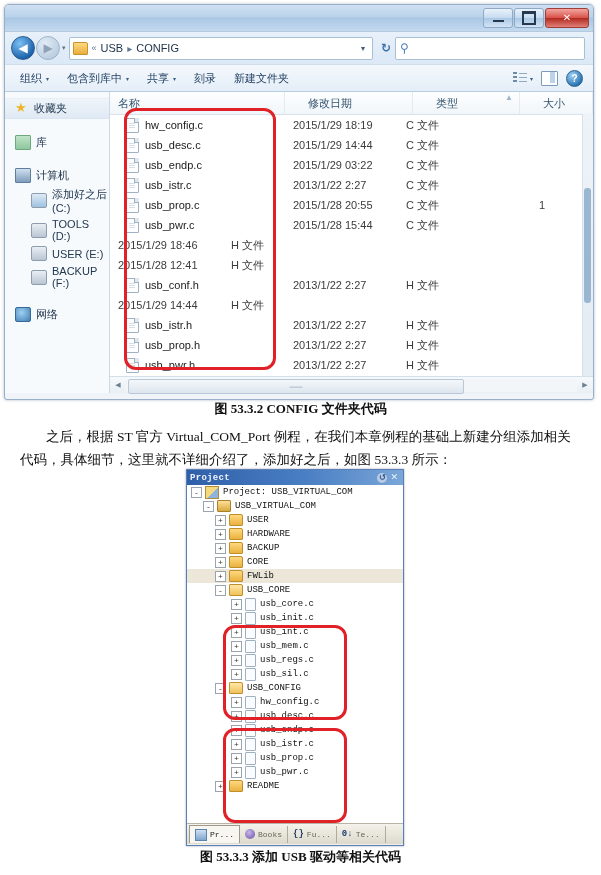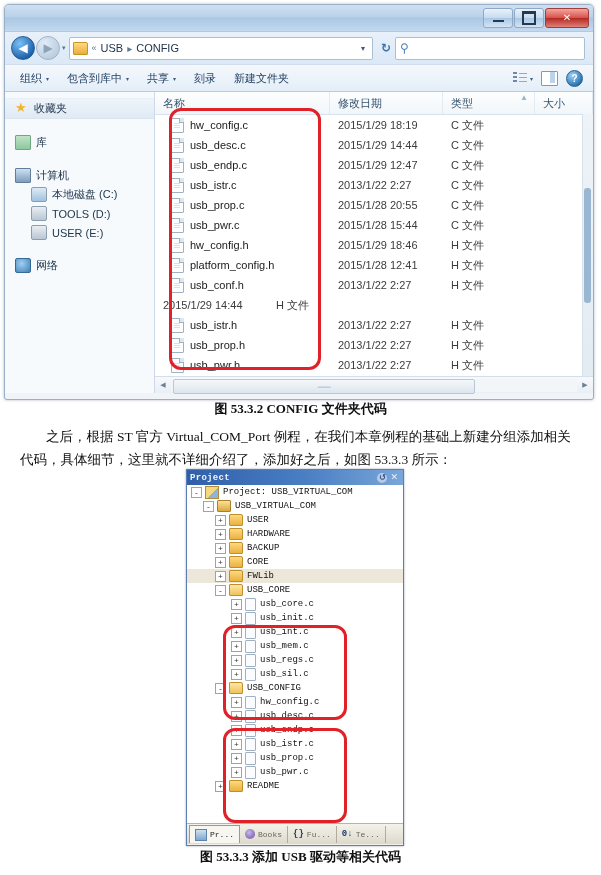--- a/index.html
+++ b/index.html
@@ -116,20 +116,21 @@
   .ic-pc{background:linear-gradient(to bottom,#cfe0ef,#7e9dbb);border:1px solid #5f7e9c;border-radius:1px;}
   .ic-disk{background:linear-gradient(to bottom,#e9eef3,#b9c6d3);border:1px solid #8d9dad;border-radius:2px;}
   .ic-disk.sys{background:linear-gradient(to bottom,#dfeaf6,#9fc2e0);}
   .ic-net{background:radial-gradient(circle at 40% 35%,#9fd0f0,#3f7fb5);border:1px solid #35699a;border-radius:2px;}
 
   .listpane{flex:1;position:relative;background:#fff;}
   .colhdr{
     display:flex;height:22px;align-items:flex-start;font-size:11px;color:#35546f;
     background:linear-gradient(to bottom,#fdfefe,#f1f6fa);
     border-bottom:1px solid #d7e2ec;
+    gap:15px;
   }
   .colhdr div{padding-left:8px;border-right:1px solid #e3ebf2;height:100%;display:flex;align-items:center;box-sizing:border-box;}
   .c-name{width:175px;}
   .c-date{width:113px;}
   .c-type{width:92px;position:relative;}
   .c-size{width:58px;}
   .sortmark{position:absolute;left:6px;top:-4px;font-size:8px;color:#9ab4cc;}
   .rows{position:relative;}
   .frow{display:flex;height:20px;align-items:center;font-size:11px;color:#1a1a1a;}
   .fname{width:175px;display:flex;align-items:center;gap:6px;padding-left:16px;box-sizing:border-box;}
@@ -337,29 +338,33 @@
         <span class="ic ic-lib"></span>
         <span>库</span>
       </div>
       <div class="navspacer"></div>
       <div class="navrow">
         <span class="ic ic-pc"></span>
         <span>计算机</span>
       </div>
       <div class="navrow sub">
         <span class="ic ic-disk sys"></span>
-        <span>本地磁盘 (C:)</span>
+        <span>添加好之后 (C:)</span>
       </div>
       <div class="navrow sub">
         <span class="ic ic-disk"></span>
         <span>TOOLS (D:)</span>
       </div>
       <div class="navrow sub">
         <span class="ic ic-disk"></span>
         <span>USER (E:)</span>
+      </div>
+      <div class="navrow sub">
+        <span class="ic ic-disk"></span>
+        <span>BACKUP (F:)</span>
       </div>
       <div class="navspacer"></div>
       <div class="navrow">
         <span class="ic ic-net"></span>
         <span>网络</span>
       </div>
     </div>
 
     <div class="listpane">
       <div class="colhdr">
@@ -389,21 +394,21 @@
             </div>
             <div class="fdate">2015/1/29 14:44</div>
             <div class="ftype">C 文件</div>
             <div class="fsize"></div>
           </div>
           <div class="frow">
             <div class="fname">
               <span class="fileico"></span>
               <span>usb_endp.c</span>
             </div>
-            <div class="fdate">2015/1/29 12:47</div>
+            <div class="fdate">2015/1/29 03:22</div>
             <div class="ftype">C 文件</div>
             <div class="fsize"></div>
           </div>
           <div class="frow">
             <div class="fname">
               <span class="fileico"></span>
               <span>usb_istr.c</span>
             </div>
             <div class="fdate">2013/1/22 2:27</div>
             <div class="ftype">C 文件</div>
@@ -421,33 +426,25 @@
           <div class="frow">
             <div class="fname">
               <span class="fileico"></span>
               <span>usb_pwr.c</span>
             </div>
             <div class="fdate">2015/1/28 15:44</div>
             <div class="ftype">C 文件</div>
             <div class="fsize"></div>
           </div>
           <div class="frow">
-            <div class="fname">
-              <span class="fileico"></span>
-              <span>hw_config.h</span>
-            </div>
             <div class="fdate">2015/1/29 18:46</div>
             <div class="ftype">H 文件</div>
             <div class="fsize"></div>
           </div>
           <div class="frow">
-            <div class="fname">
-              <span class="fileico"></span>
-              <span>platform_config.h</span>
-            </div>
             <div class="fdate">2015/1/28 12:41</div>
             <div class="ftype">H 文件</div>
             <div class="fsize"></div>
           </div>
           <div class="frow">
             <div class="fname">
               <span class="fileico"></span>
               <span>usb_conf.h</span>
             </div>
             <div class="fdate">2013/1/22 2:27</div>

